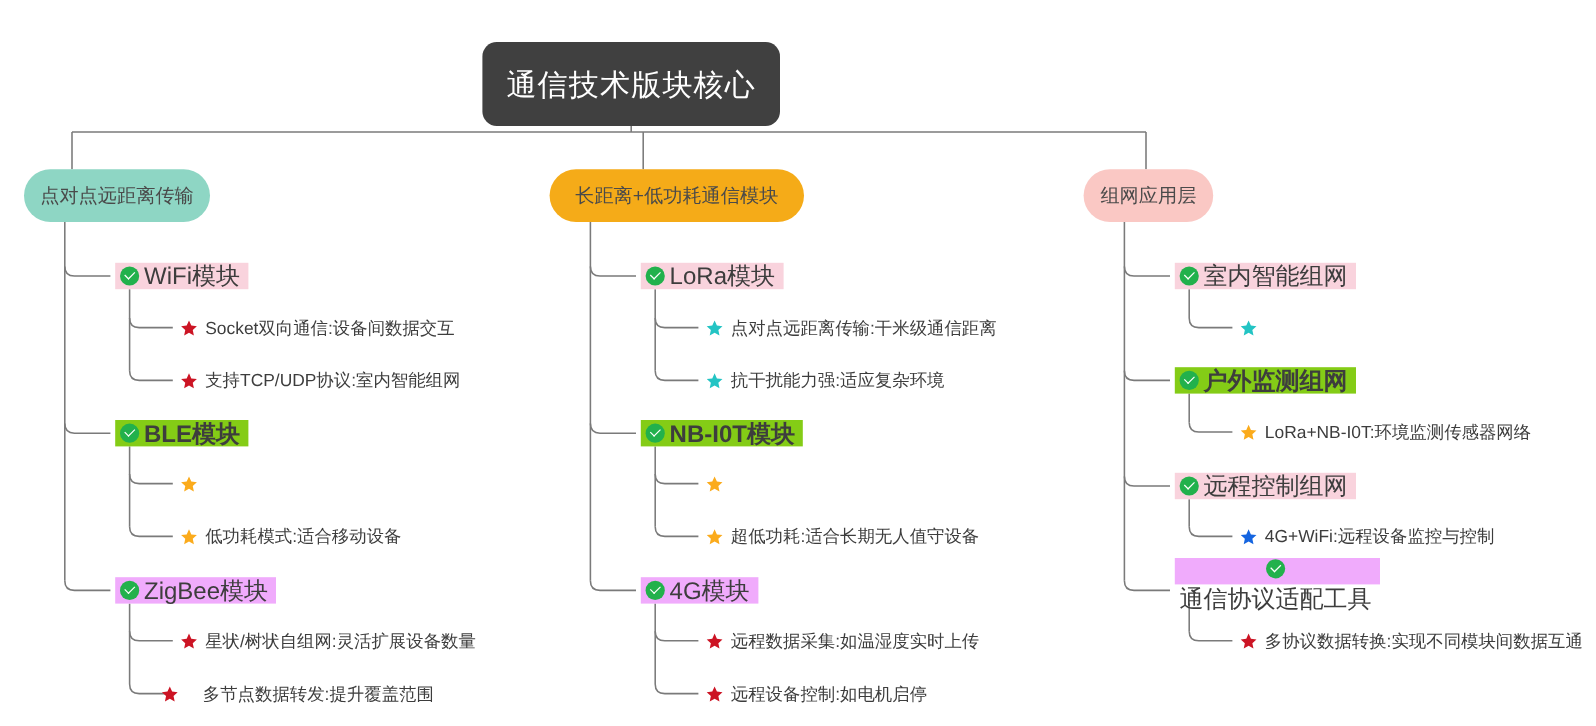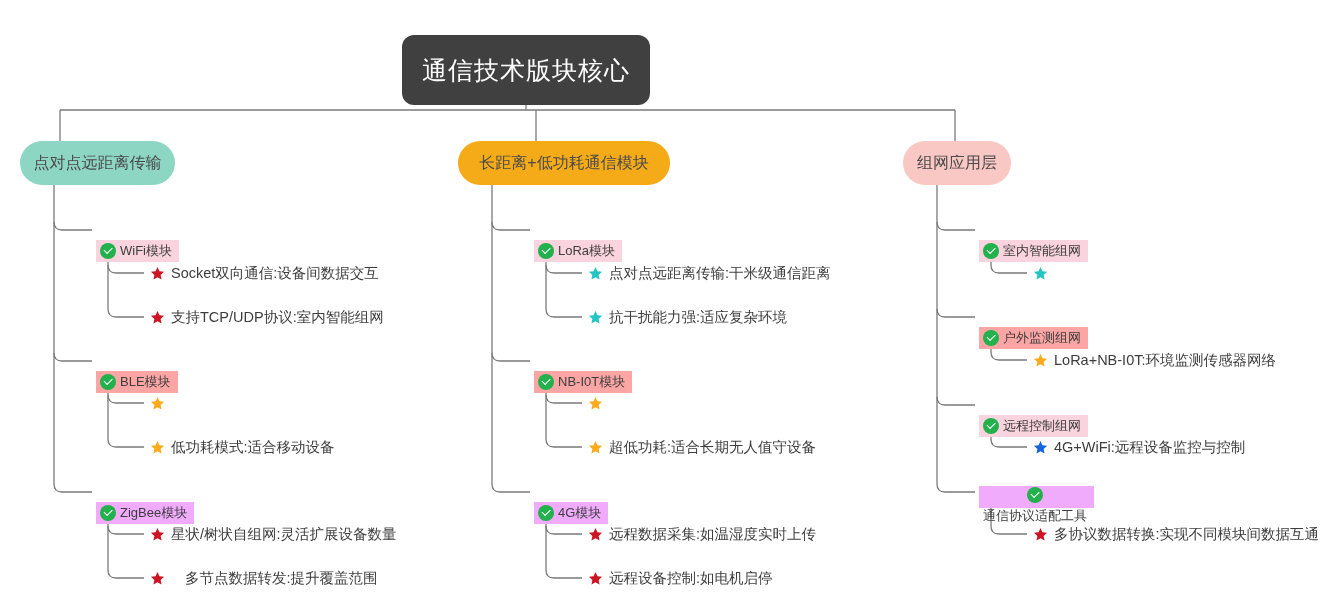--- a/index.html
+++ b/index.html
@@ -25,24 +25,24 @@
     height:44px;
   }
   .branch-teal{background:#8ed6c4;}
   .branch-orange{background:#f5ab18;}
   .branch-pink{background:#fac8c4;}
 
   
   .topic{
     position:absolute;display:flex;align-items:center;gap:4px;
     height:22px;padding:1px 7px 1px 4px;white-space:nowrap;
-    font-size:13px;color:#3d3d3d;box-sizing:border-box;margin-top:21px;
+    font-size:20px;color:#3d3d3d;box-sizing:border-box;
   }
   .hl-pink{background:#f9d3dd;}
-  .hl-cyan{background:#fca5a5;}
+  .hl-cyan{background:#84cc16;font-weight:bold;}
   .hl-khaki{background:#f0abfc;}
 
   .check-icon{
     width:16px;height:16px;flex:0 0 16px;border-radius:50%;
     background:#22b14c;position:relative;display:inline-block;
   }
   .check-icon::after{
     content:"";position:absolute;left:4px;top:4.2px;
     width:7px;height:3.6px;border-left:1.7px solid #fff;border-bottom:1.7px solid #fff;
     transform:rotate(-45deg);
@@ -157,21 +157,21 @@
         <span>ZigBee模块</span>
       </div>
       <div class="leaf" style="left: 150px; top: 524px;">
         <span class="star">
           <svg viewBox="0 0 24 24" width="15" height="15">
             <path fill="#cc1424" d="M12 1.6l3.1 6.9 7.4.8-5.5 5 1.5 7.3L12 17.9 5.5 21.6 7 14.3 1.5 9.3l7.4-.8z"></path>
           </svg>
         </span>
         <span>星状/树状自组网:灵活扩展设备数量</span>
       </div>
-      <div class="leaf" style="left: 150px; top: 568px; gap: 20px;">
+      <div class="leaf" style="left: 134px; top: 568px; gap: 20px;">
         <span class="star">
           <svg viewBox="0 0 24 24" width="15" height="15">
             <path fill="#cc1424" d="M12 1.6l3.1 6.9 7.4.8-5.5 5 1.5 7.3L12 17.9 5.5 21.6 7 14.3 1.5 9.3l7.4-.8z"></path>
           </svg>
         </span>
         <span>多节点数据转发:提升覆盖范围</span>
       </div>
       <div class="branch-node branch-orange" style="left: 458px; top: 141px; width: 212px;">
         <span>长距离+低功耗通信模块</span>
       </div>

